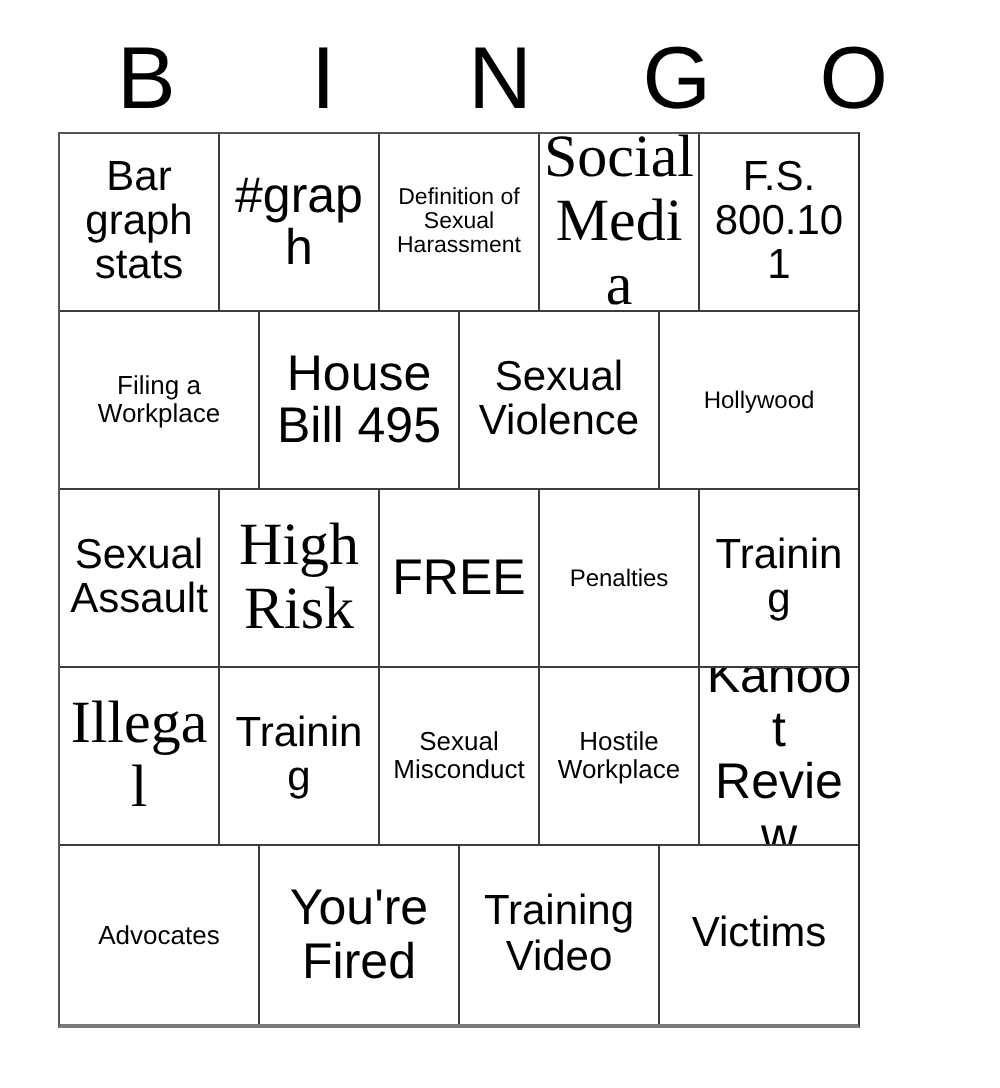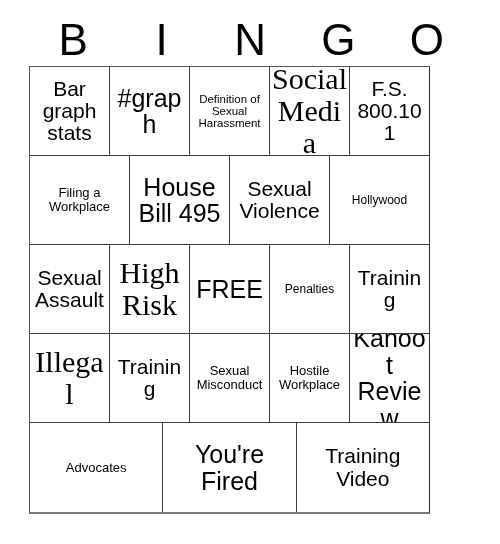--- a/index.html
+++ b/index.html
@@ -188,16 +188,19 @@
     <div class="bingo-row">
       <div class="bingo-cell">
           <span class="cell-text sz-xs">Advocates</span>
         </div>
       <div class="bingo-cell">
           <span class="cell-text sz-lg">You're Fired</span>
         </div>
       <div class="bingo-cell">
           <span class="cell-text sz-md">Training Video</span>
         </div>
+      <div class="bingo-cell">
+          <span class="cell-text sz-md">Victims</span>
+        </div>
     </div>
 
   </div>
 </div>
 
 </body></html>

